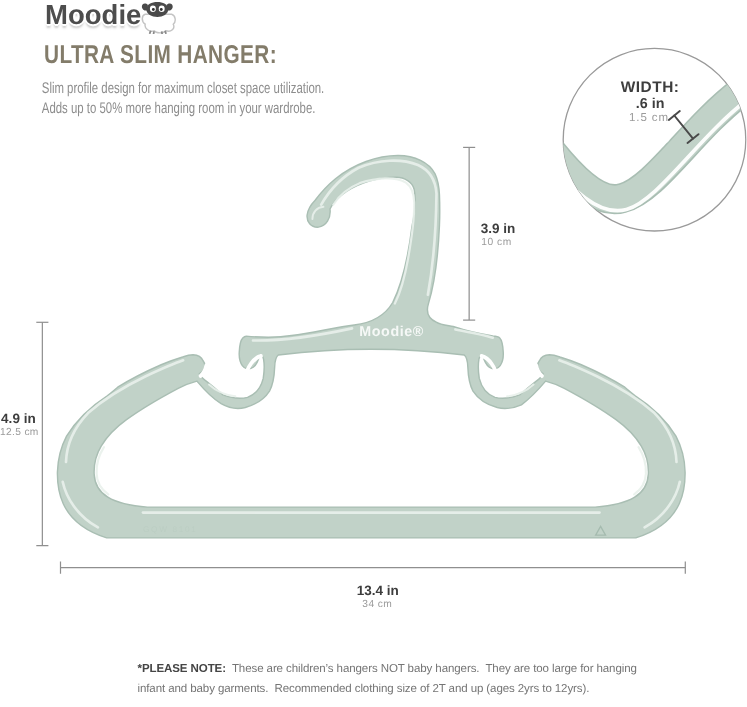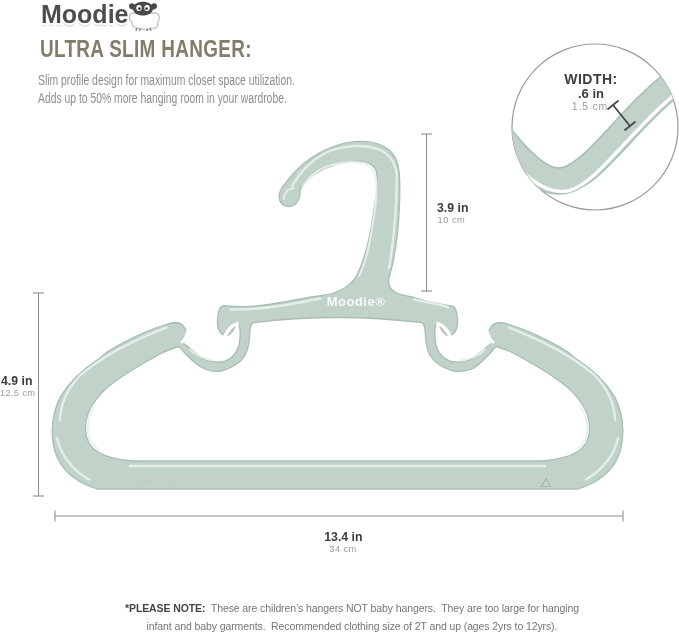--- a/index.html
+++ b/index.html
@@ -204,16 +204,16 @@
     <line x1="613" y1="105" x2="630" y2="126"></line>
     <line x1="608" y1="109" x2="618" y2="101"></line>
     <line x1="625" y1="130" x2="635" y2="122"></line>
   </g>
 
   <text x="591" y="84" font-size="14" font-weight="bold" fill="#3d3d3d" text-anchor="middle" letter-spacing=".5">WIDTH:</text>
   <text x="591" y="98" font-size="13" font-weight="bold" fill="#3d3d3d" text-anchor="middle">.6 in</text>
   <text x="590" y="110" font-size="10.5" fill="#9b9b9b" text-anchor="middle" letter-spacing=".8">1.5 cm</text>
 </svg>
 
-<div class="abs" style="left:125px;top:599px;font-size:10.5px;color:#757575;line-height:18px;letter-spacing:-.1px;text-align:center;">
+<div class="abs" style="left:125px;top:599px;font-size:10.5px;color:#757575;line-height:18px;letter-spacing:-.1px;">
 <b style="color:#454545;">*PLEASE NOTE:</b>&nbsp; These are children’s hangers NOT baby hangers.&nbsp; They are too large for hanging<br>
 infant and baby garments.&nbsp; Recommended clothing size of 2T and up (ages 2yrs to 12yrs).
 </div>
 
 </body></html>

